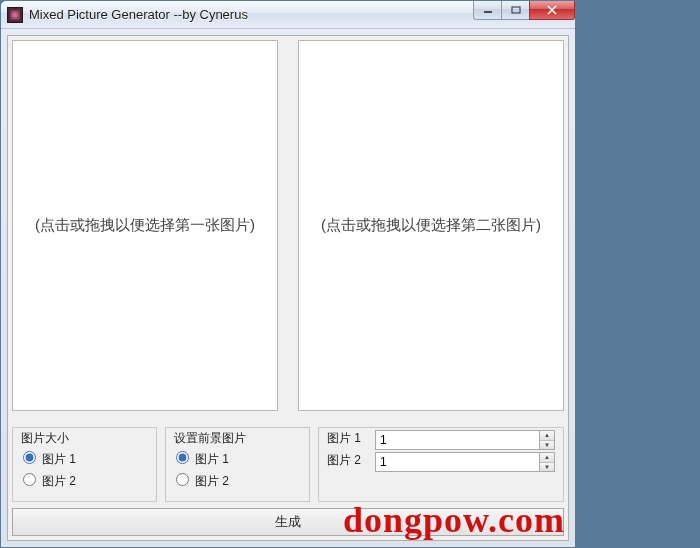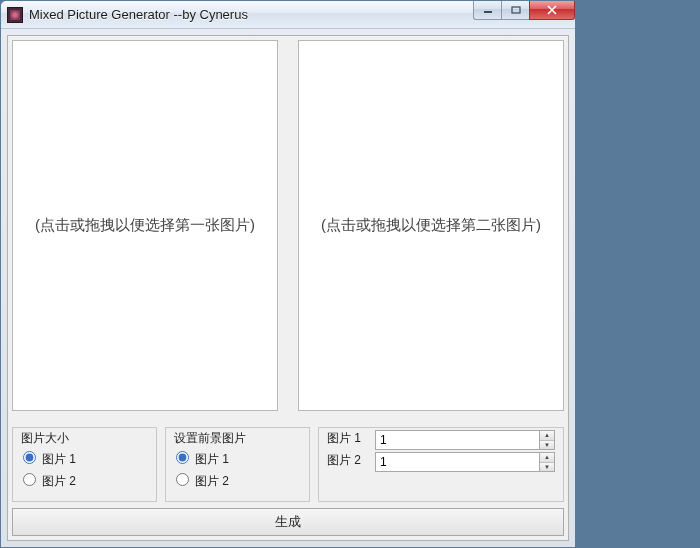--- a/index.html
+++ b/index.html
@@ -262,13 +262,14 @@
       </div>
 
     </div>
 
     <div class="generate-row">
       <button class="generate-btn">生成</button>
     </div>
 
   </div>
 
+  <div class="watermark">dongpow.com</div>
 </div>
 
 </body></html>

